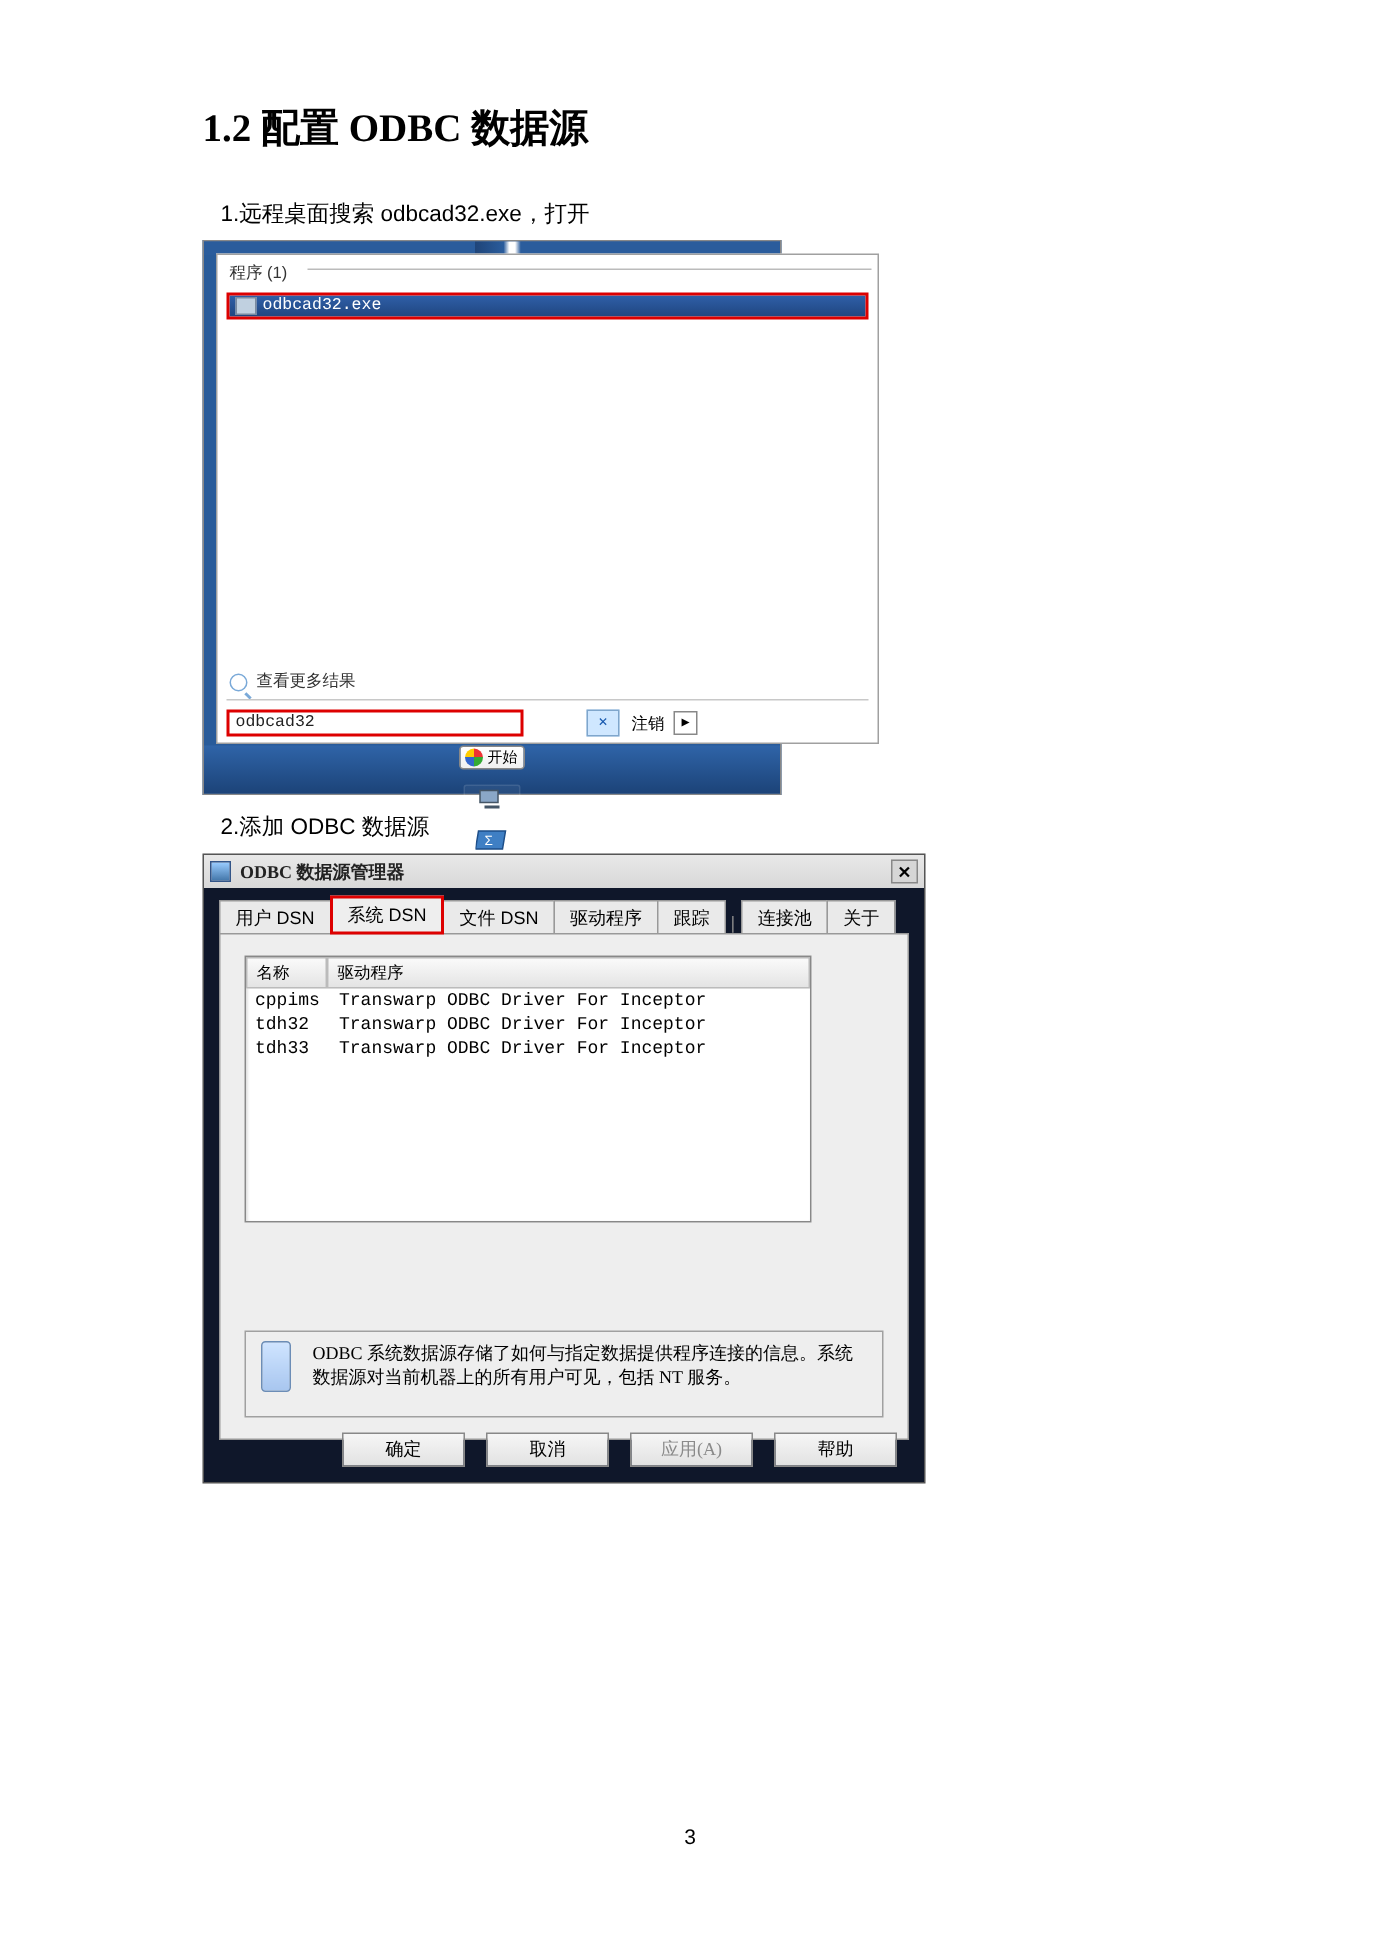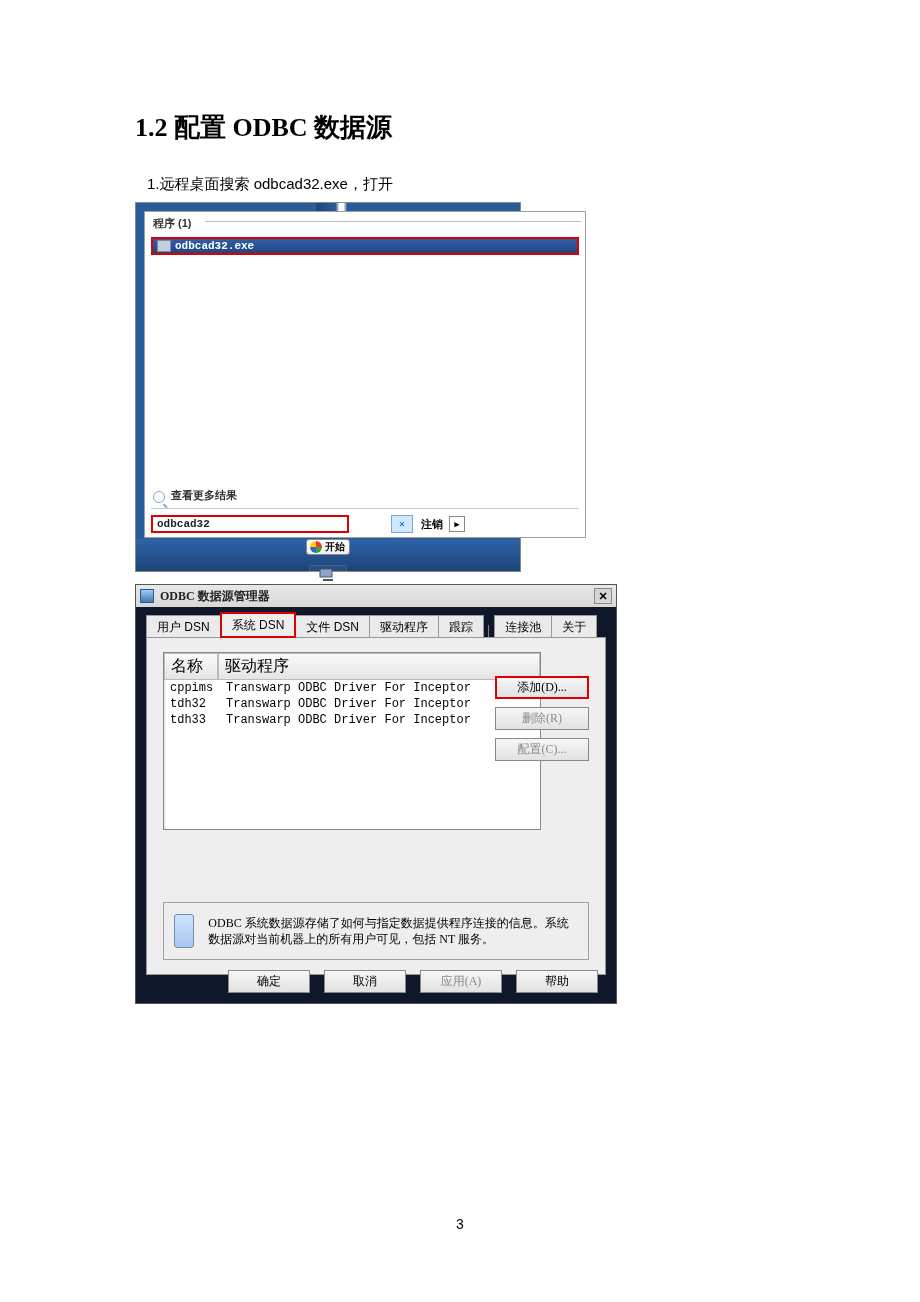--- a/index.html
+++ b/index.html
@@ -5,21 +5,21 @@
   * { box-sizing: border-box; }
   body {
     margin: 0;
     background: #fff;
     font-family: "SimSun", "Microsoft YaHei", Arial, sans-serif;
     width: 920px;
     min-height: 1302px;
     position: relative;
   }
   .page {
-    padding: 110px 130px 0 135px;
+    padding: 68px 130px 0 135px;
   }
   h1.section-heading {
     font-family: "Times New Roman", "SimSun", serif;
     font-weight: bold;
     font-size: 26px;
     margin: 0 0 30px 0;
   }
   .step {
     font-family: "Microsoft YaHei", "SimSun", Arial, sans-serif;
     font-size: 15px;
@@ -36,21 +36,20 @@
   }
 
   
   .shot1 {
     width: 386px;
     height: 370px;
     border: 1px solid #888;
     margin-bottom: 12px;
     position: relative;
     background: #285b9a;
-    font-weight: bold;
   }
   .shot1 .deco-top {
     position: absolute;
     top: 0; left: 0; right: 0;
     height: 9px;
     background: linear-gradient(90deg,#2a5c9c 0,#2a5c9c 47%,#1f4478 47%,#2a5c9c 52%,#fff 53%,#fff 54%,#2a5c9c 55%);
   }
   .shot1-panel {
     position: absolute;
     top: 8px; left: 8px;
@@ -269,21 +268,21 @@
     font-size: 12px;
   }
   .ds-list .hdr {
     display: flex;
     background: #f2f2f2;
   }
   .ds-list .hdr .c {
     padding: 2px 6px;
     border: 1px solid #bbb;
     font-family: "SimSun";
-    font-size: 16px;
+    font-size: 11px;
     background: linear-gradient(#fafafa,#e4e4e4);
   }
   .ds-list .hdr .c1 { width: 54px; }
   .ds-list .hdr .c2 { flex: 1; }
   .ds-list .row {
     display: flex;
     padding: 1px 6px;
   }
   .ds-list .row .c1 { width: 54px; }
   .ds-list .row .c2 { flex:1; padding-left: 2px; }
@@ -305,21 +304,21 @@
   }
   .win-btn.disabled { color: #8a8a8a; }
   .win-btn.highlight { border: 2px solid #d00; }
   .info-box {
     position: absolute;
     left: 16px; right: 16px; bottom: 14px;
     height: 58px;
     border: 1px solid #a0a0a0;
     background: #eee;
     display: flex;
-    align-items: center;
+    align-items: flex-start;
     padding: 6px 10px;
     gap: 14px;
   }
   .info-box .info-icon {
     width: 34px; height: 34px;
     background: linear-gradient(#cfe4ff,#a8c6ef);
     border: 1px solid #6c8db6;
     border-radius: 3px;
   }
   .info-box .info-text {
@@ -392,20 +391,21 @@
       <div class="tb-icon">
         <svg width="22" height="16">
           <rect x="1" y="2" width="8" height="6" fill="#2f8fd0" stroke="#15689e"></rect>
           <rect x="12" y="7" width="8" height="6" fill="#2fbf5f" stroke="#168a3a"></rect>
           <line x1="9" y1="5" x2="12" y2="10" stroke="#ddd"></line>
         </svg>
       </div>
     </div>
   </div>
 
+  <p class="step">2.添加 ODBC 数据源</p>
 
   <div class="shot2">
     <div class="shot2-title">
       <span class="app-icon"></span>
       <span class="t">ODBC 数据源管理器</span>
       <span class="close">✕</span>
     </div>
 
     <div class="shot2-body">
       <div class="tabs">
@@ -433,25 +433,20 @@
           <div class="row">
             <span class="c1">tdh32</span>
             <span class="c2">Transwarp ODBC Driver For Inceptor</span>
           </div>
           <div class="row">
             <span class="c1">tdh33</span>
             <span class="c2">Transwarp ODBC Driver For Inceptor</span>
           </div>
         </div>
 
-        <div class="side-btns">
-          <div class="win-btn highlight">添加(D)...</div>
-          <div class="win-btn disabled">删除(R)</div>
-          <div class="win-btn disabled">配置(C)...</div>
-        </div>
 
         <div class="info-box">
           <div class="info-icon"></div>
           <div class="info-text">ODBC 系统数据源存储了如何与指定数据提供程序连接的信息。系统数据源对当前机器上的所有用户可见，包括 NT 服务。</div>
         </div>
       </div>
 
       <div class="dlg-btns">
         <div class="win-btn">确定</div>
         <div class="win-btn">取消</div>

